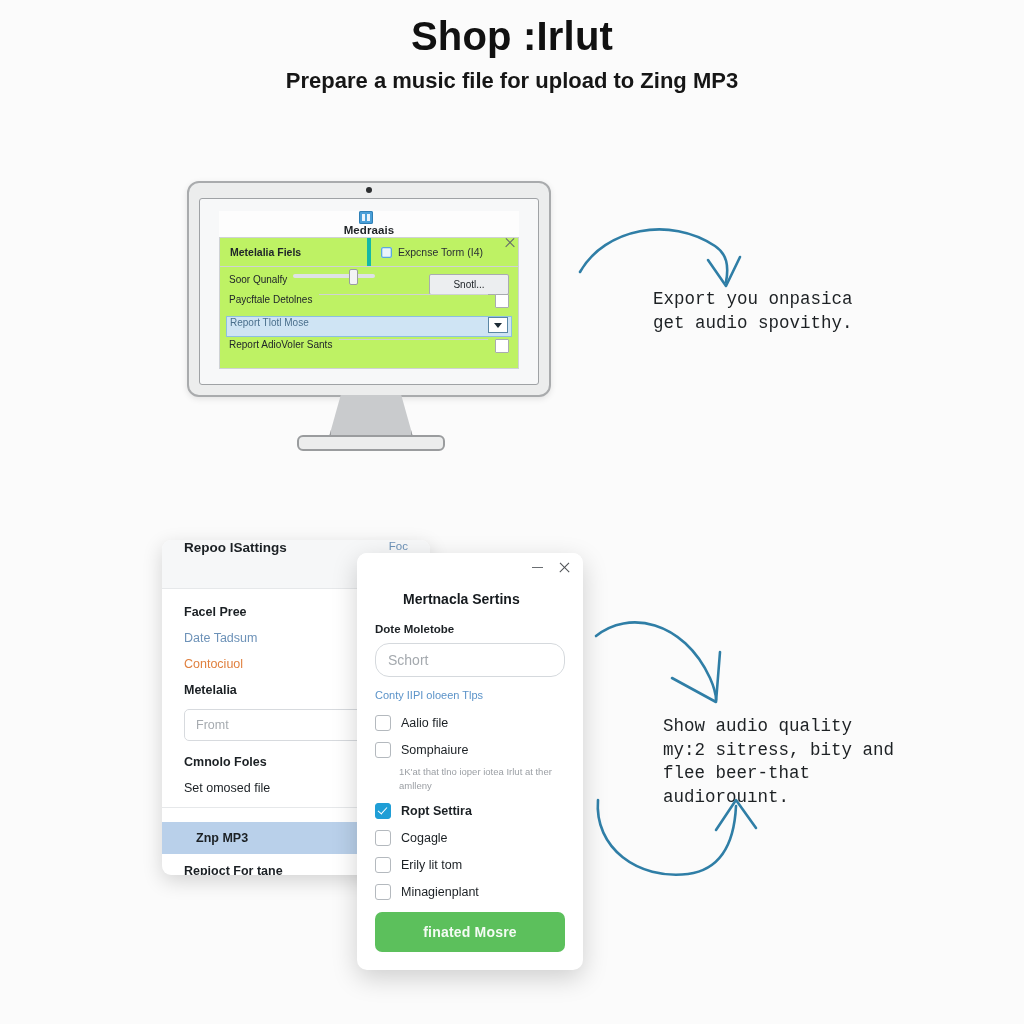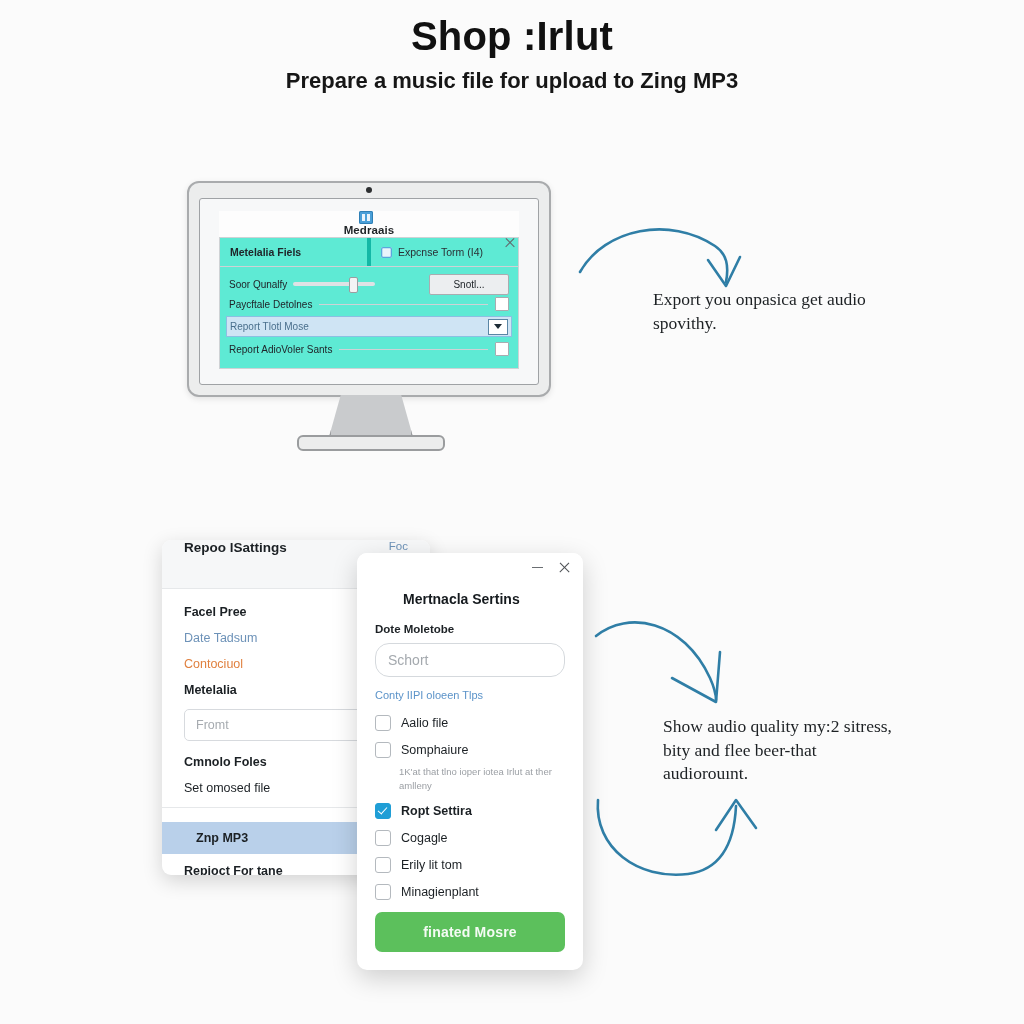--- a/index.html
+++ b/index.html
@@ -82,33 +82,33 @@
   .md-title{font-size:11.5px;font-weight:700;color:#1f2326;letter-spacing:.1px;}
   .md-close{
     margin-left:auto;width:14px;height:14px;position:relative;cursor:default;
   }
   .md-close:before,.md-close:after{
     content:"";position:absolute;left:1px;top:6px;width:12px;height:1.3px;background:#62666a;
   }
   .md-close:before{transform:rotate(45deg);}
   .md-close:after{transform:rotate(-45deg);}
 
-  .md-panel{border:1px solid #cfd2d5;background:#5eead4;}
+  .md-panel{border:1px solid #cfd2d5;background:#bef264;}
   .md-tabs{display:flex;border-bottom:1px solid #cfd2d5;}
   .md-tab{
     flex:1;padding:8px 10px;font-size:10.5px;font-weight:700;color:#20252a;
     display:flex;align-items:center;gap:6px;
   }
   .md-tab + .md-tab{border-left:4px solid #14b8a6;font-weight:400;color:#2a2f34;}
   .tab-badge{
     width:11px;height:11px;border-radius:2px;flex:none;
     background:#eaf4fb;box-shadow:inset 0 0 0 1.3px #5aa8dc;
   }
   .md-body{padding:7px 9px 9px;}
-  .md-row{display:flex;align-items:center;height:20px;font-size:10px;color:#20252a;}
+  .md-row{display:flex;align-items:flex-start;height:20px;font-size:10px;color:#20252a;}
   .md-row .lbl{white-space:nowrap;}
   .md-row .rule{flex:1;height:1px;background:#cfd2d5;margin:0 7px;}
   .slider{width:82px;height:4px;background:#dfe2e5;border-radius:2px;position:relative;margin:0 8px 0 6px;}
   .slider .knob{position:absolute;left:56px;top:-5px;width:7px;height:14px;background:#f3f4f5;border:1px solid #9a9da0;border-radius:2px;}
   .md-btn{
     margin-left:auto;min-width:62px;text-align:center;
     font-size:10px;padding:4px 8px;background:#eceef0;border:1px solid #a9acb0;border-radius:2px;
   }
   .md-check{width:12px;height:12px;border:1px solid #a9acb0;background:#fff;border-radius:1px;flex:none;}
   .md-row.selected{
@@ -123,21 +123,21 @@
     width:0;height:0;border-left:4px solid transparent;border-right:4px solid transparent;
     border-top:5px solid #1d2b36;display:block;
   }
 
   
   .arrow{position:absolute;}
 
   
   .note{
     position:absolute;font-size:17.5px;line-height:1.35;color:#1d2124;
-    font-family:Liberation Serif, serif;
+    font-family:Liberation Mono, monospace;
   }
 
   
   .back-dlg{
     position:absolute;left:162px;top:540px;width:268px;height:335px;
     background:#ffffff;border-radius:9px;
     box-shadow:0 6px 20px rgba(0,0,0,.16);
     overflow:hidden;
   }
   .back-head{

